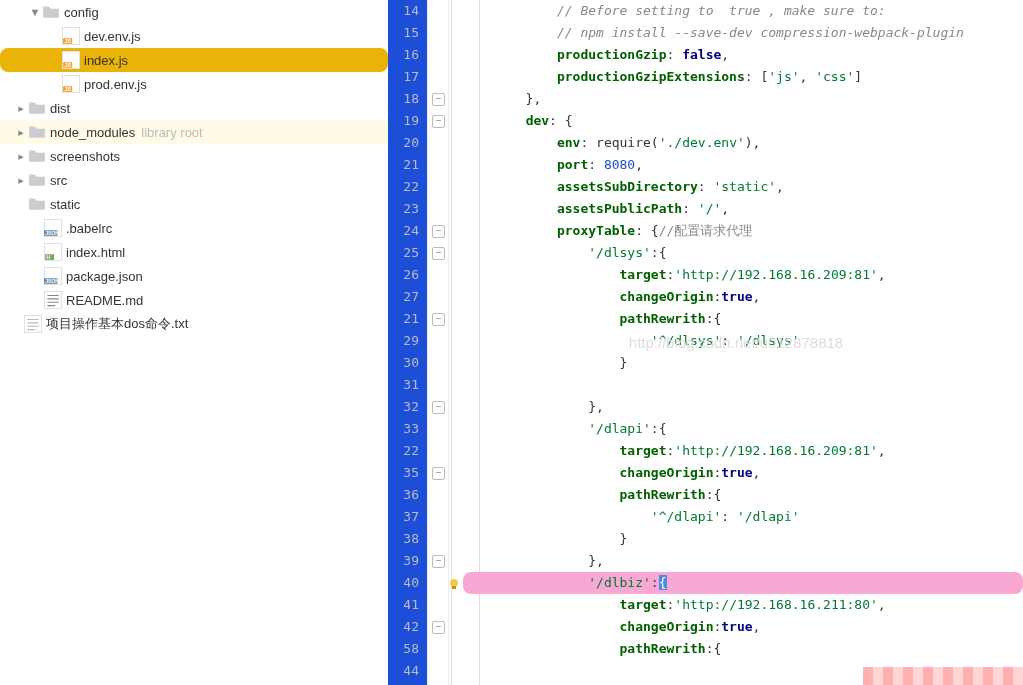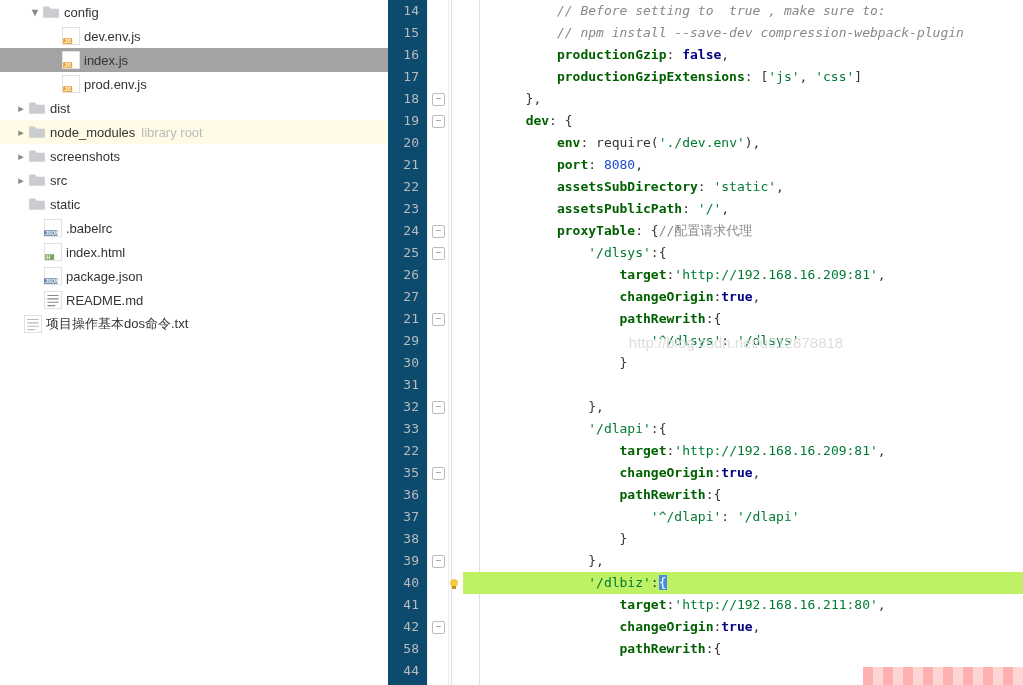--- a/index.html
+++ b/index.html
@@ -1,34 +1,34 @@
 <!DOCTYPE html>
 <html><head>
 <meta charset="utf-8">
 <style>
   html,body{margin:0;padding:0;height:100%;font-family:Arial,"Microsoft YaHei",sans-serif;font-size:13px;color:#333;background:#fff;}
   .wrap{display:flex;width:1023px;height:685px;overflow:hidden;}
   
   .tree{width:388px;height:100%;overflow:hidden;background:#fff;user-select:none;}
   .tree-row{display:flex;align-items:center;height:24px;white-space:nowrap;}
-  .tree-row.selected{background:#a3a3a3;}
+  .tree-row.selected{background:#eab308;border-radius:8px;}
   .tree-row.library{background:#fffbe6;}
   .indent{display:inline-block;flex:0 0 auto;}
   .arrow{display:inline-flex;width:14px;justify-content:center;color:#888;font-size:11px;}
   .icon{display:inline-flex;width:18px;height:18px;align-items:center;justify-content:center;margin-right:4px;}
   .library-hint{color:#bbb;margin-left:6px;}
   
   .editor{flex:1;display:flex;height:100%;font-family:Consolas,Monaco,monospace;font-size:13px;line-height:22px;position:relative;}
-  .gutter{width:40px;text-align:right;color:#bbb;background:#0c4a6e;padding-right:8px;box-sizing:border-box;border-right:1px solid #ececec;}
+  .gutter{width:40px;text-align:right;color:#bbb;background:#1d4ed8;padding-right:8px;box-sizing:border-box;border-right:1px solid #ececec;}
   .gutter div{height:22px;}
   .fold-col{width:20px;background:#fff;border-right:1px solid #ececec;position:relative;}
   .fold{position:absolute;left:4px;width:11px;height:11px;border:1px solid #bbb;background:#fff;border-radius:2px;font-size:9px;line-height:9px;text-align:center;color:#888;}
   .code{flex:1;padding-left:14px;position:relative;}
   .line{height:22px;white-space:pre;}
-  .line.hl{background:#bef264;}
+  .line.hl{background:#f9a8d4;border-radius:8px;}
   .c-key{color:#006000;font-weight:bold;}
   .c-str{color:#007a33;}
   .c-num{color:#1a4dcc;}
   .c-bool{color:#000080;font-weight:bold;}
   .c-punc{color:#333;}
   .c-gray{color:#888;font-style:italic;}
   .c-cmt{color:#888;margin-top:32px;}
   .cursor-sel{background:#4a8de0;color:#fff;}
   .watermark{position:absolute;left:50%;top:50%;transform:translate(-50%,-50%);color:#ddd;font-size:15px;font-family:Arial;pointer-events:none;}
   .bulb{position:absolute;left:-16px;width:14px;height:14px;}

